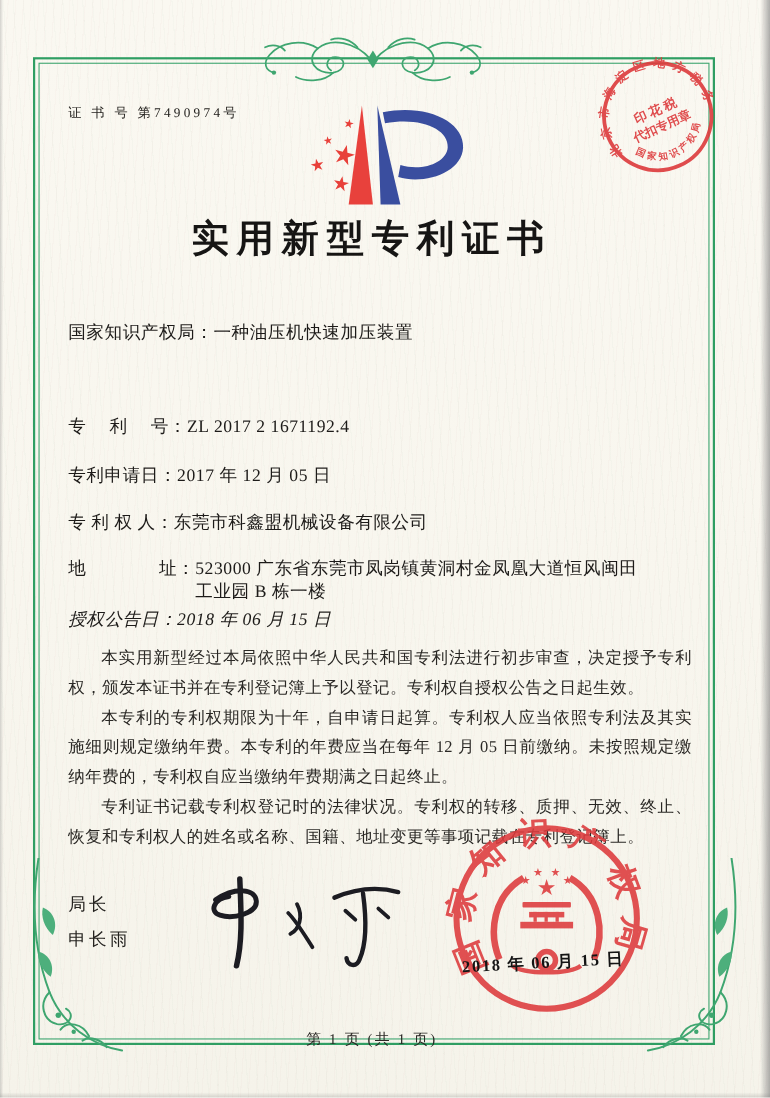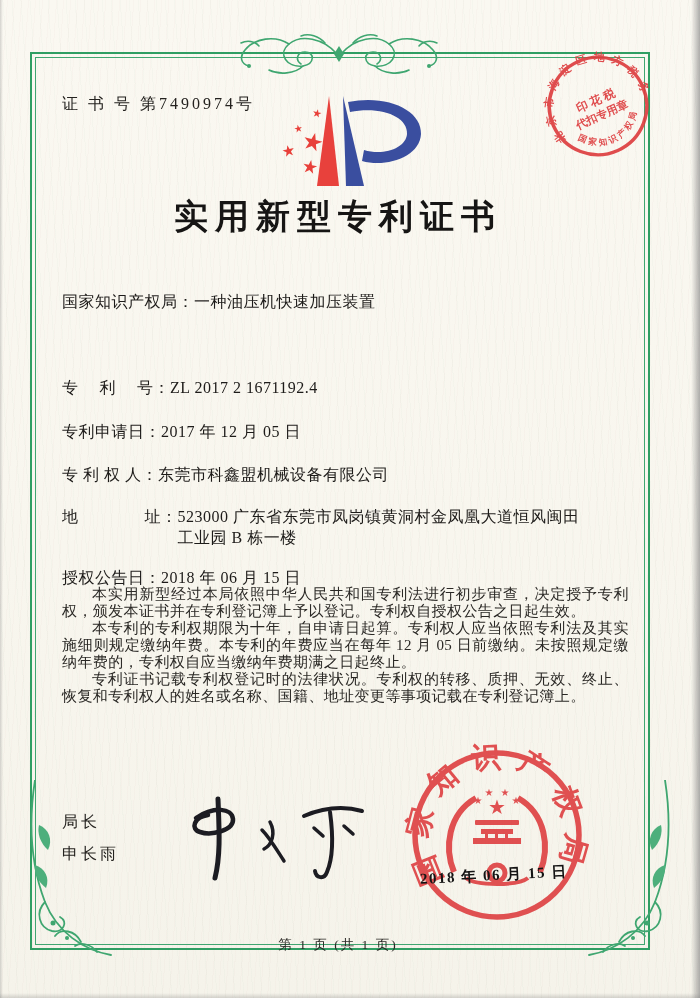--- a/index.html
+++ b/index.html
@@ -19,35 +19,35 @@
     background:linear-gradient(to top, rgba(120,120,120,.28), rgba(120,120,120,0));z-index:9;}
 
   
   .frame-outer{position:absolute;left:30px;top:52px;width:616px;height:894px;
     border:2px solid #2f9e63;z-index:1;}
   .frame-inner{position:absolute;left:3px;top:3px;right:3px;bottom:3px;
     border:1px solid #3fa670;}
 
   .orn{position:absolute;z-index:2;}
 
-  .cert-no{position:absolute;left:62px;top:94px;font-size:16px;letter-spacing:3px;z-index:3;}
+  .cert-no{position:absolute;left:62px;top:94px;font-size:12px;letter-spacing:3px;z-index:3;}
 
   .logo{position:absolute;left:272px;top:94px;width:156px;height:96px;z-index:3;}
   .logo .star{position:absolute;color:#e8403a;line-height:1;z-index:3;}
 
   .title{position:absolute;left:30px;top:194px;width:616px;text-align:center;
     font-size:34px;font-weight:bold;letter-spacing:7px;color:#161514;z-index:3;}
   .frow{position:absolute;left:62px;font-size:16px;letter-spacing:.5px;white-space:nowrap;z-index:3;}
   .frow .lab{display:inline-block;color:#1d1b19;}
   .frow .val{color:#1d1b19;}
   .val.pre{white-space:pre-line;display:inline-block;vertical-align:top;}
   .grant2{position:absolute;left:338px;top:0;white-space:nowrap;}
 
   .bodytext{position:absolute;left:62px;top:586px;width:567px;z-index:3;}
-  .bodytext p{margin:0;font-size:15px;line-height:17px;letter-spacing:.4px;
+  .bodytext p{margin:0;font-size:15px;line-height:27px;letter-spacing:.4px;
     text-indent:2em;color:#2a2825;text-align:justify;}
 
   .signer{position:absolute;left:62px;z-index:3;font-size:16px;letter-spacing:3px;}
   .sig-svg{position:absolute;left:178px;top:796px;z-index:4;}
 
   .stamp{position:absolute;z-index:4;}
   .stamp-date{position:absolute;left:420px;top:866px;font-size:15px;font-weight:bold;
     letter-spacing:1.5px;color:#141414;transform:rotate(-3deg);z-index:6;white-space:nowrap;}
 
   .footer{position:absolute;left:30px;top:936px;width:616px;text-align:center;
@@ -138,21 +138,21 @@
   <div class="frow" style="top:422px;">
     <span class="lab">专利申请日：</span><span class="val">2017 年 12 月 05 日</span>
   </div>
   <div class="frow" style="top:465px;">
     <span class="lab">专 利 权 人：</span><span class="val">东莞市科鑫盟机械设备有限公司</span>
   </div>
   <div class="frow" style="top:507px;">
     <span class="lab">地　　　　址：</span><span class="val pre">523000 广东省东莞市凤岗镇黄洞村金凤凰大道恒风闽田
 工业园 B 栋一楼</span>
   </div>
-  <div class="frow" style="top:568px;width:567px;">
+  <div class="frow" style="top:553px;width:567px;font-style:italic;">
     <span class="lab">授权公告日：</span><span class="val">2018 年 06 月 15 日</span>
   </div>
 
   <div class="bodytext">
     <p>本实用新型经过本局依照中华人民共和国专利法进行初步审查，决定授予专利权，颁发本证书并在专利登记簿上予以登记。专利权自授权公告之日起生效。</p>
     <p>本专利的专利权期限为十年，自申请日起算。专利权人应当依照专利法及其实施细则规定缴纳年费。本专利的年费应当在每年 12 月 05 日前缴纳。未按照规定缴纳年费的，专利权自应当缴纳年费期满之日起终止。</p>
     <p>专利证书记载专利权登记时的法律状况。专利权的转移、质押、无效、终止、恢复和专利权人的姓名或名称、国籍、地址变更等事项记载在专利登记簿上。</p>
   </div>
 
   <div class="signer" style="top:812px;">局长</div>

